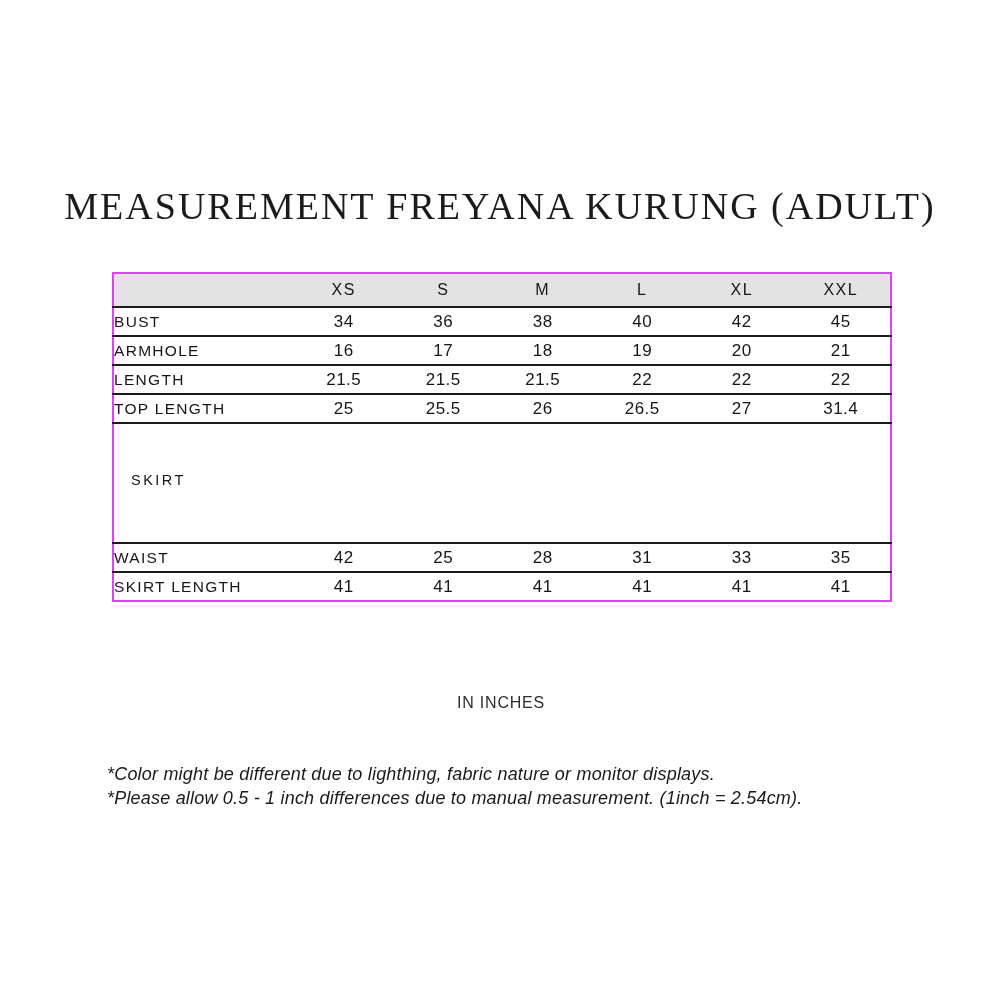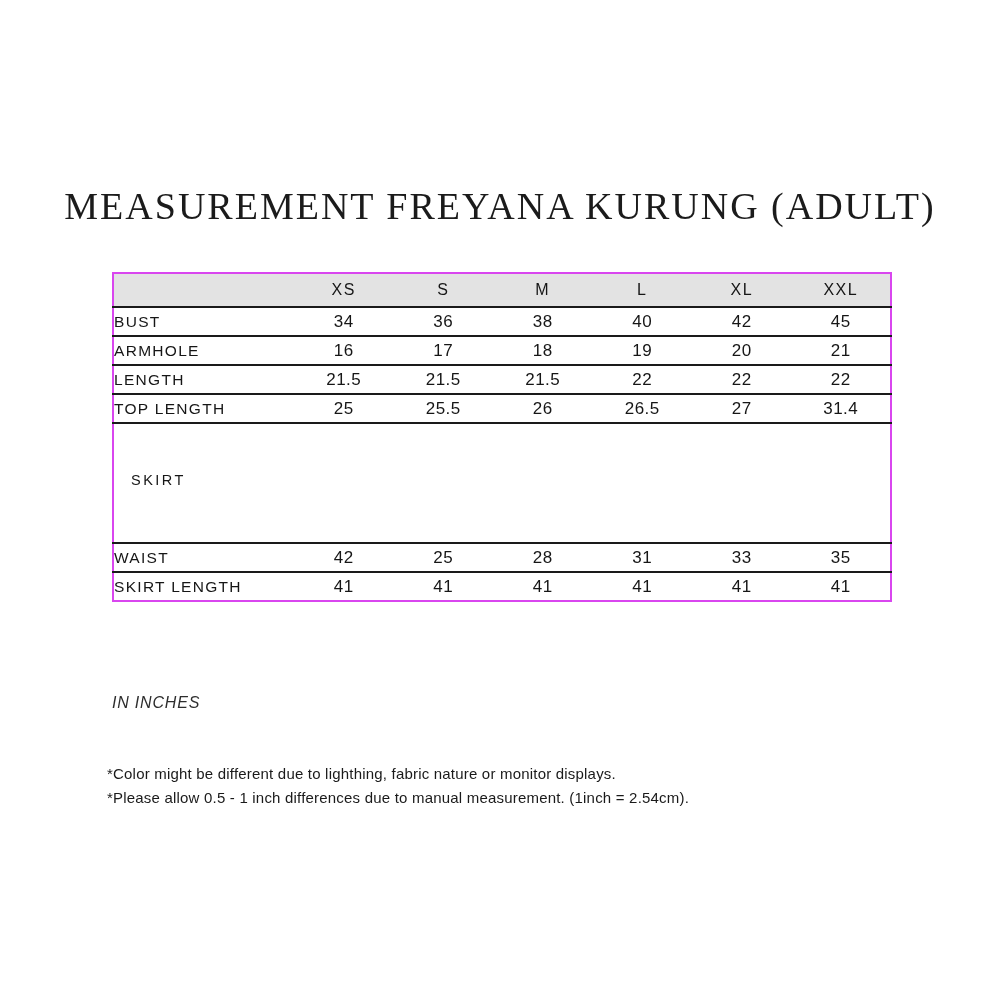--- a/index.html
+++ b/index.html
@@ -80,32 +80,32 @@
     padding: 0 0 7px 17px;
     font-weight: 400;
     font-size: 14.5px;
     letter-spacing: 2.5px;
   }
   .in-inches {
     position: absolute;
     top: 694px;
     left: 112px;
     width: 778px;
-    text-align: left;
+    text-align: center;
     font-size: 16px;
     letter-spacing: 0.8px;
     color: #2d2d2d;
-    font-style: italic;
   }
   .footnotes {
     position: absolute;
     left: 107px;
     top: 762px;
     width: 860px;
-    font-size: 15px;
+    font-style: italic;
+    font-size: 18px;
     line-height: 24px;
     letter-spacing: 0.2px;
     color: #1a1a1a;
   }
   .footnote + .footnote {
   }
 </style>
 </head>
 <body>
 

